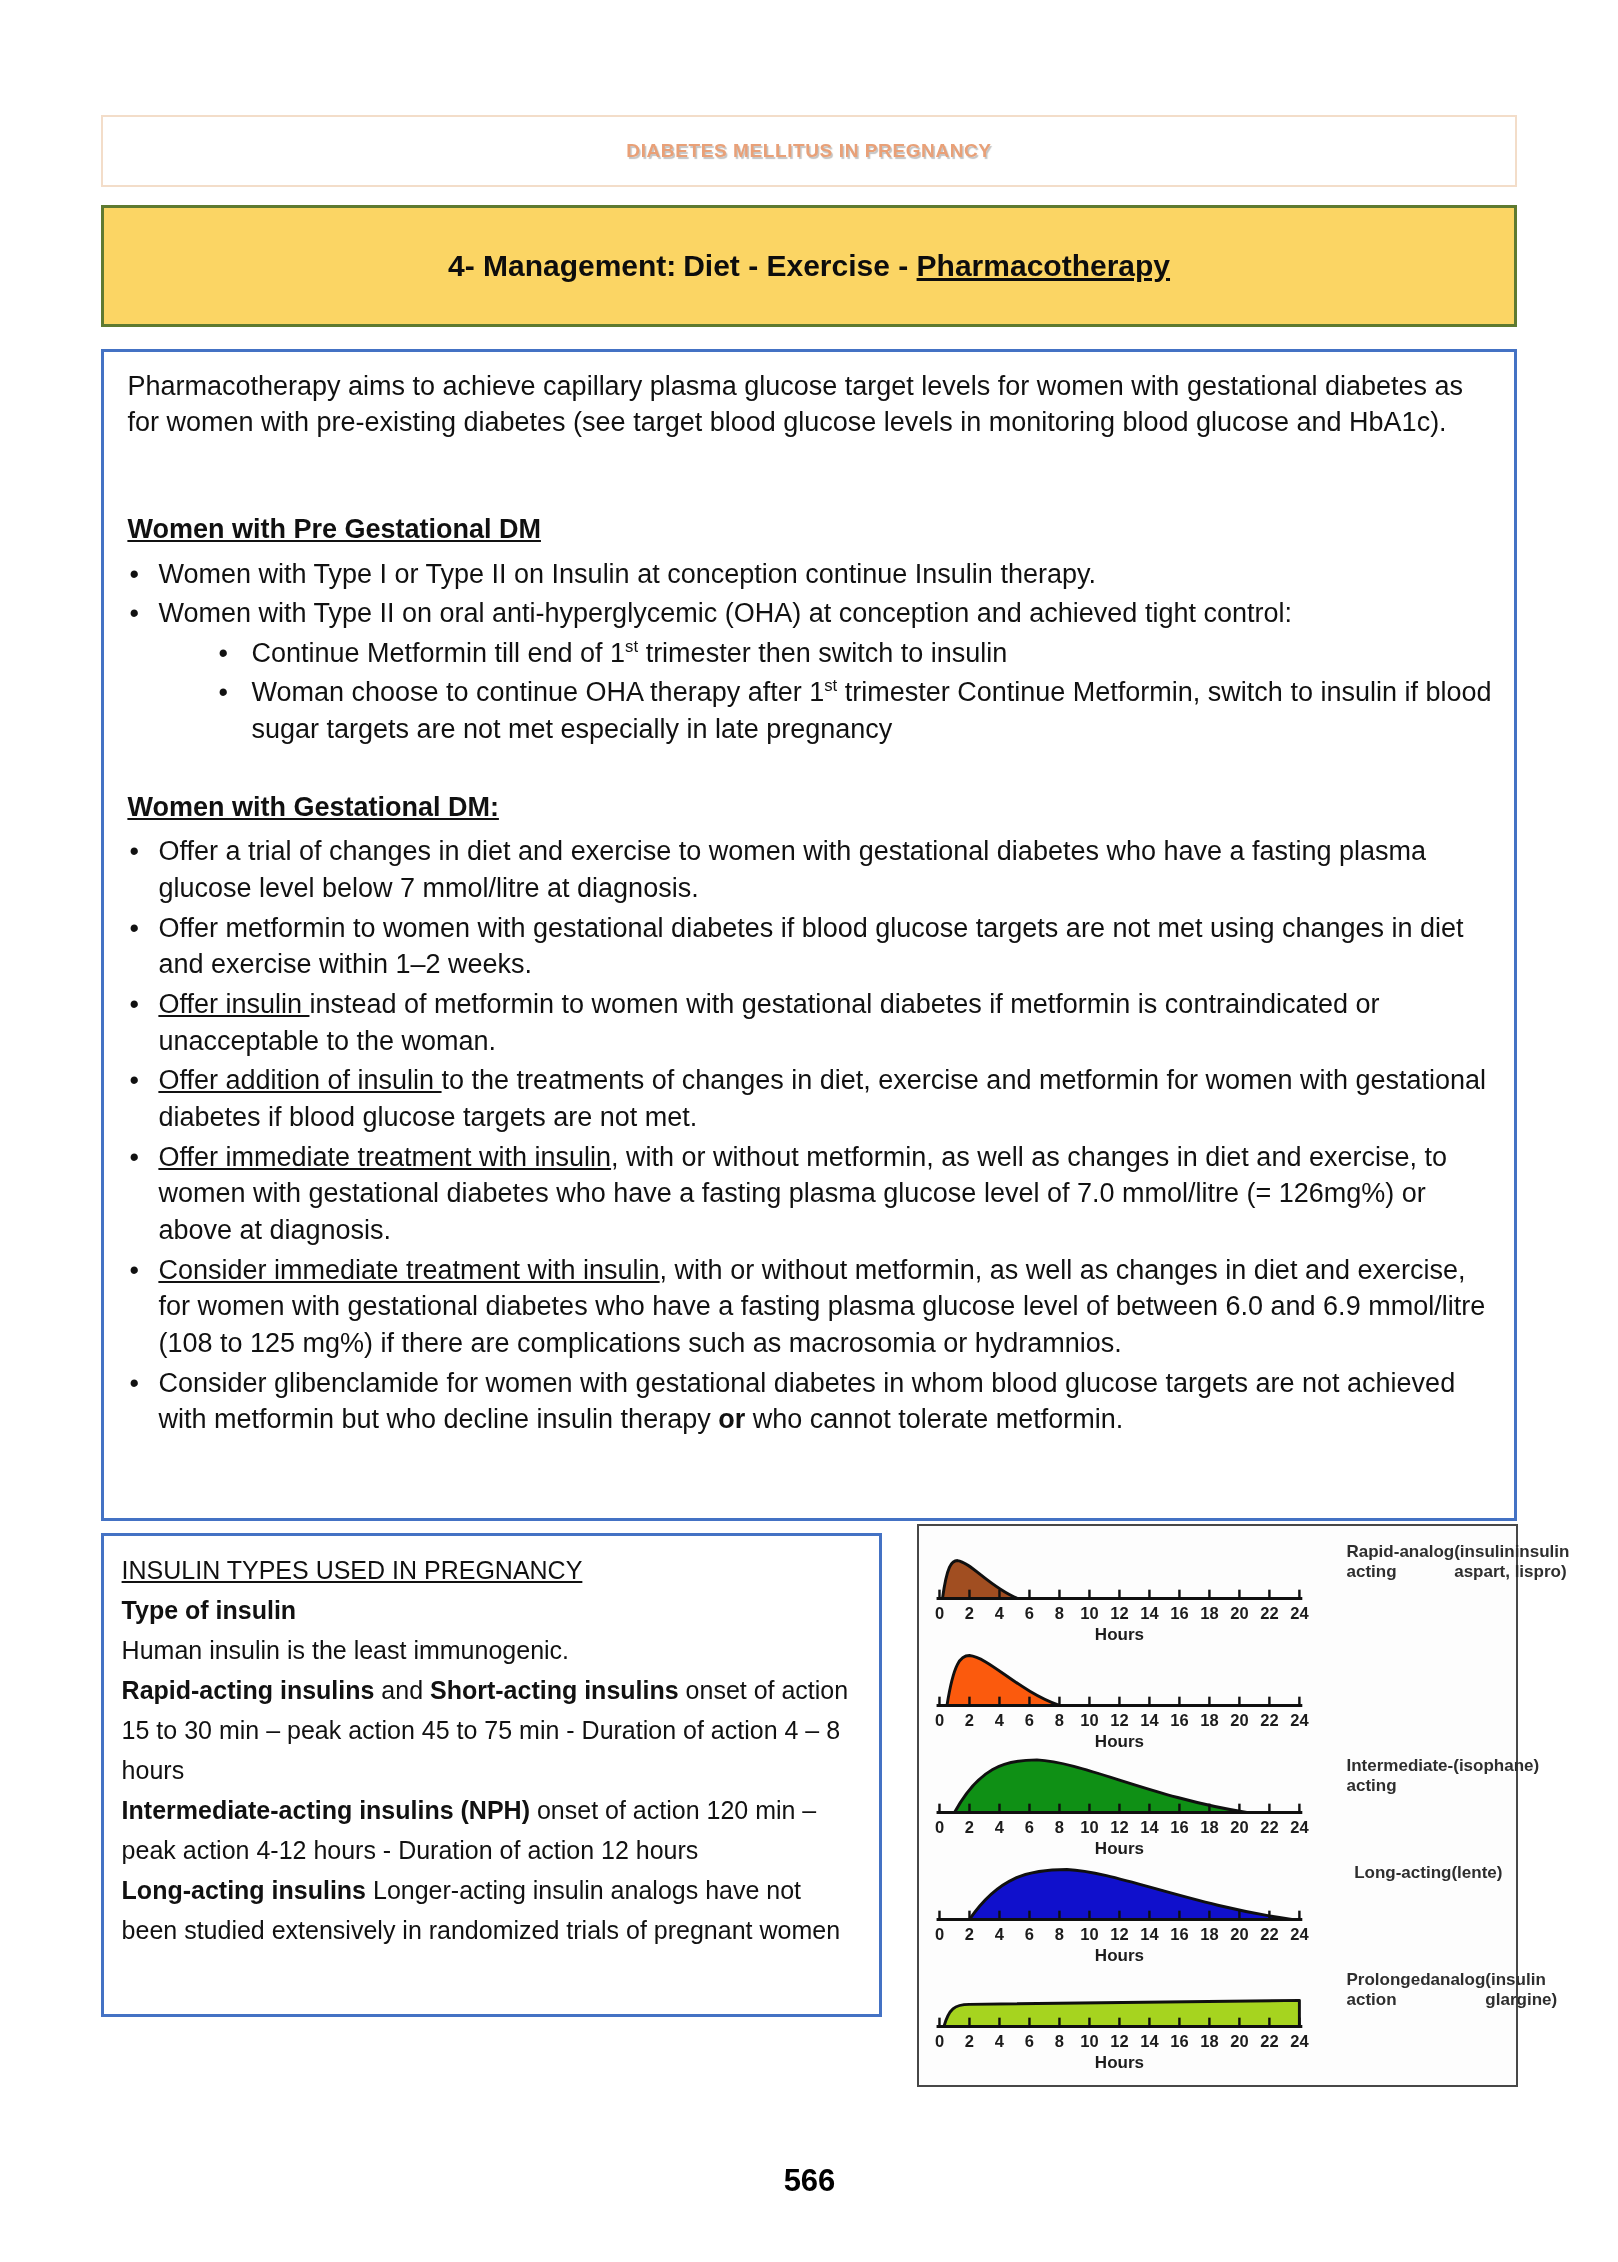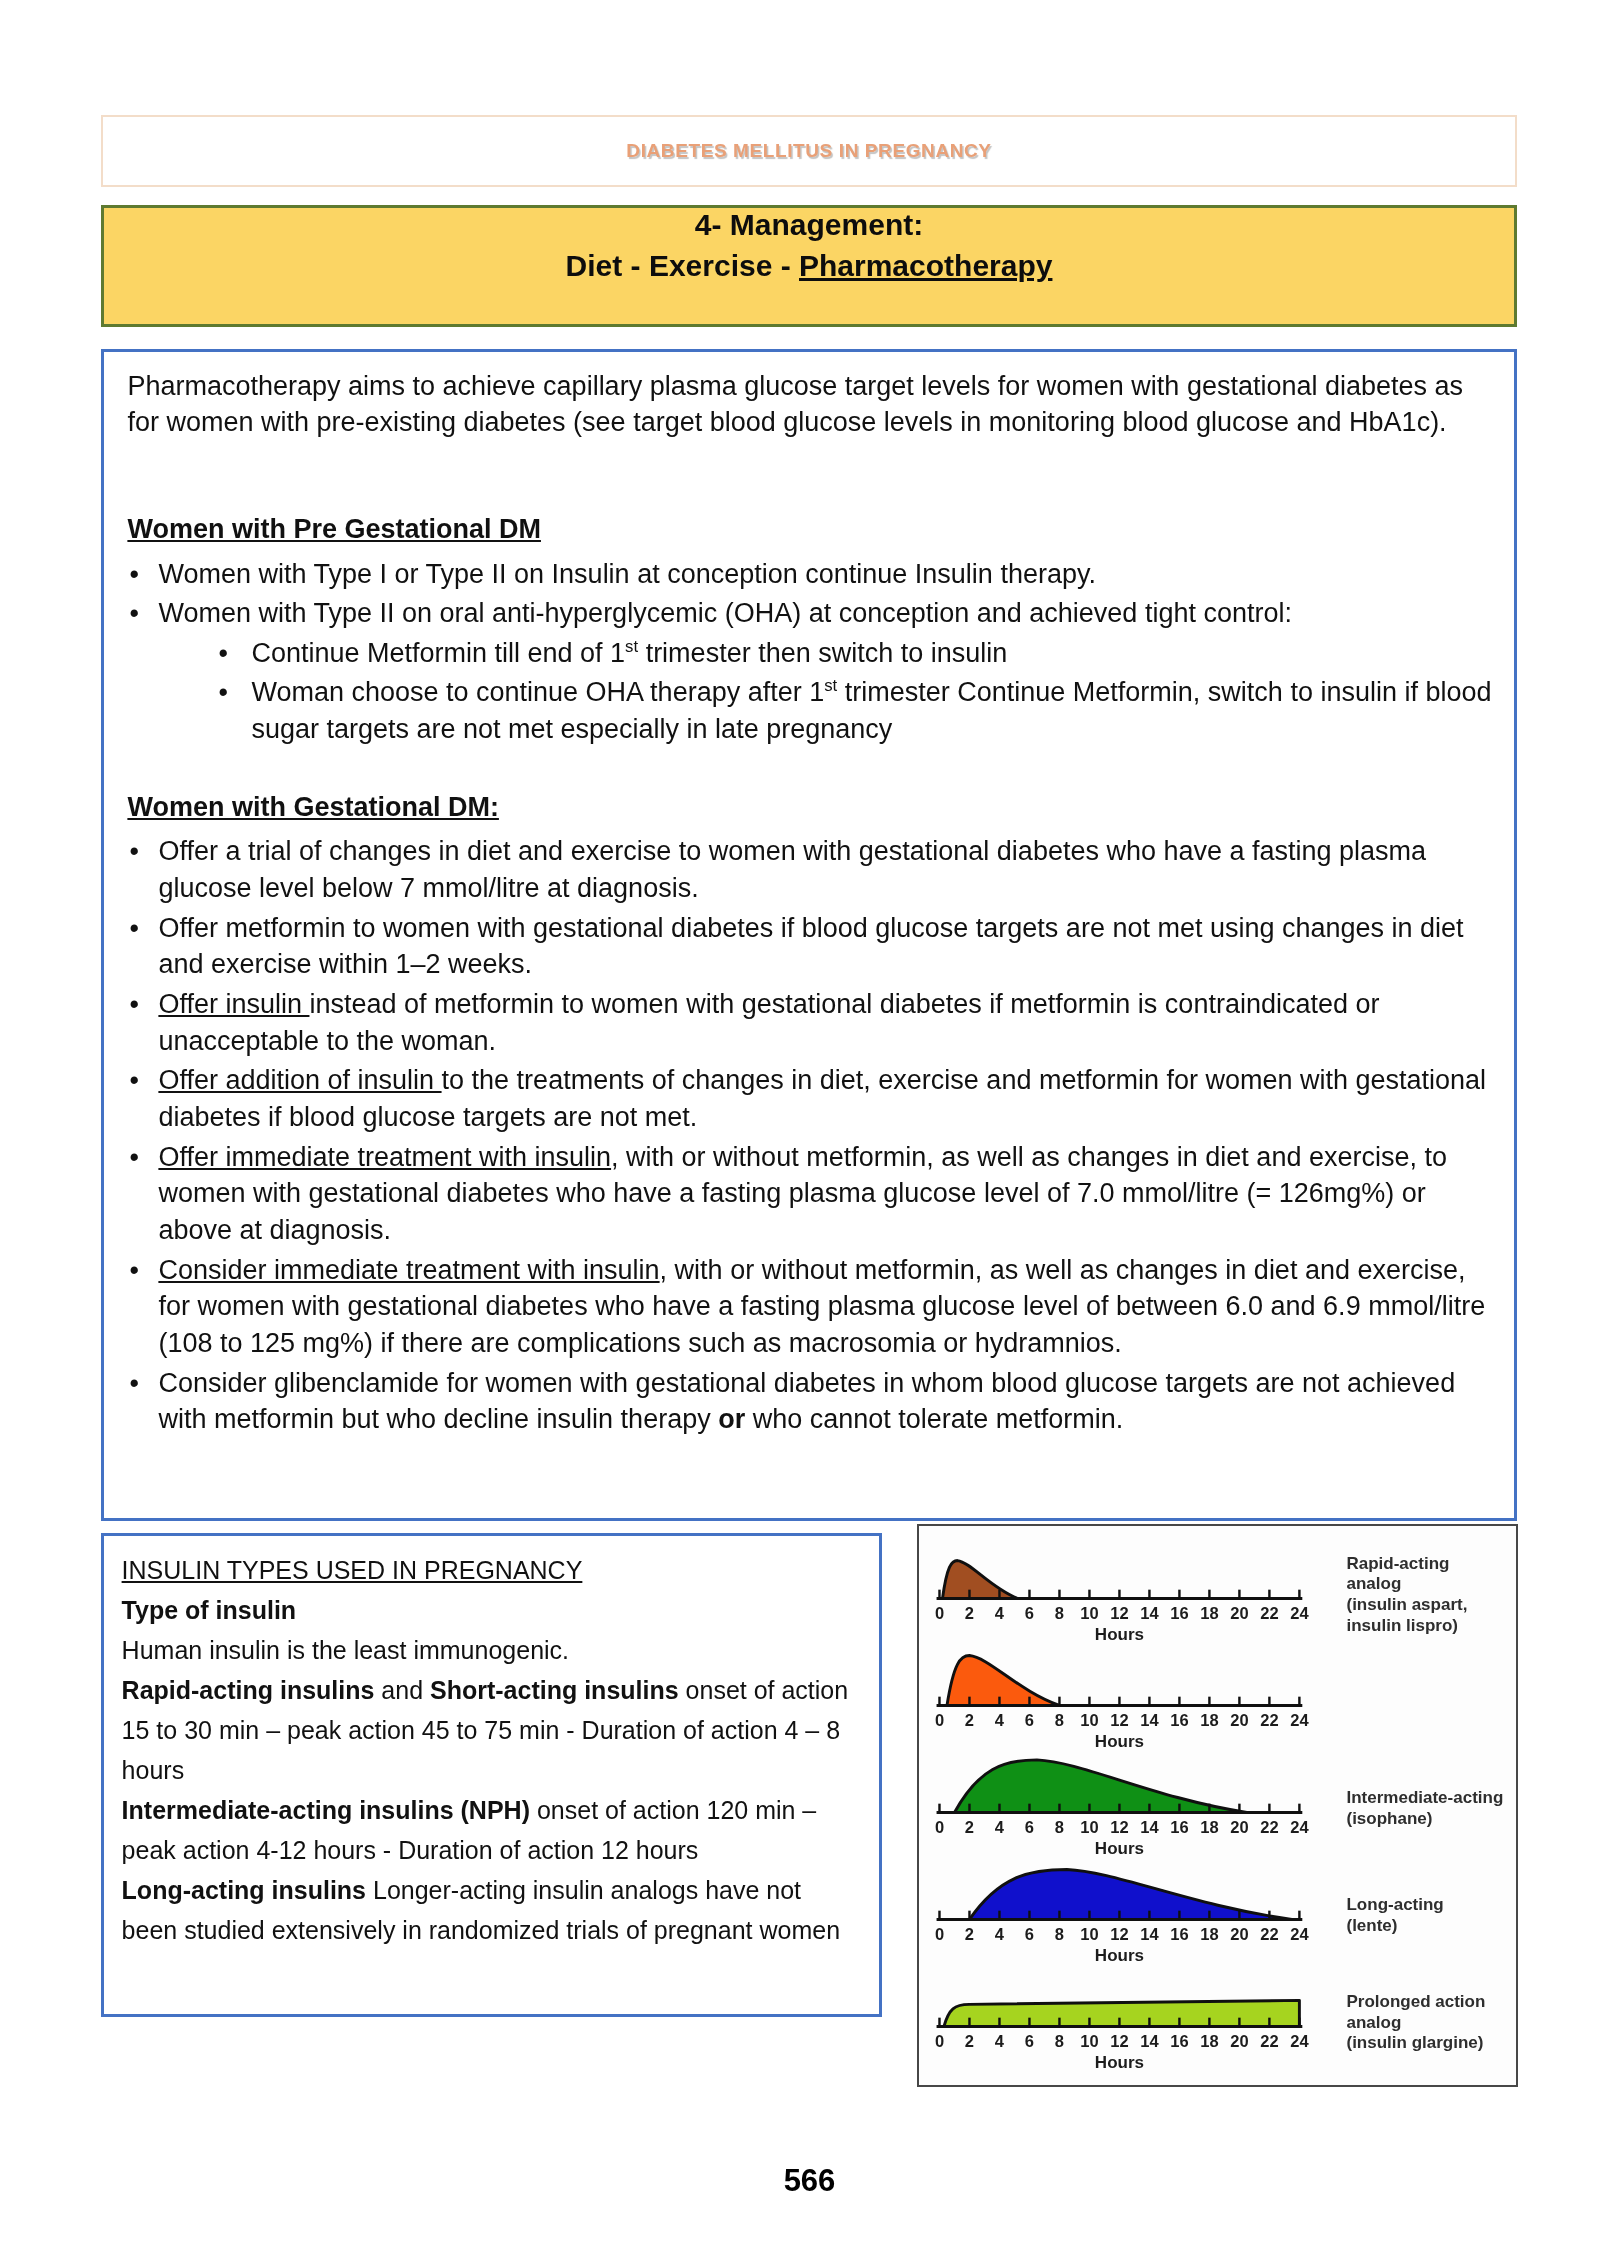--- a/index.html
+++ b/index.html
@@ -9,21 +9,21 @@
   
   .header-box{position:absolute;left:101px;top:115px;width:1416px;height:72px;
     border:2.9px solid #f3ddc9;box-sizing:border-box;background:#fff;
     display:flex;align-items:center;justify-content:center;}
   .header-title{font-size:19px;font-weight:bold;color:#e9a077;letter-spacing:0.6px;
     text-shadow:1.5px 1.5px 1px #c4c4c4;}
 
   
   .banner{position:absolute;left:101px;top:205px;width:1416px;height:122px;
     background:#fbd564;border:3.9px solid #5e7a30;box-sizing:border-box;
-    display:flex;flex-direction:column;align-items:center;gap:6.8px;}
+    display:flex;flex-direction:row;align-items:center;justify-content:center;gap:6.8px;}
   .banner-line{font-size:30px;font-weight:bold;color:#0d0d0d;line-height:1.15;}
 
   
   .main-box{position:absolute;left:101px;top:349px;width:1416px;height:1172px;
     border:3.9px solid #4472c4;box-sizing:border-box;background:#fff;
     padding:15.6px 19.5px 0 23.4px;font-size:27px;line-height:1.36;}
   .intro{margin:0 0 70px 0;}
   .section-heading{margin:0 0 7.8px 0;font-size:27px;font-weight:bold;text-decoration:underline;}
   ul.bullets{list-style:none;margin:0 0 41px 0;padding:0;}
   ul.bullets>li{position:relative;padding-left:31px;margin:0 0 2.9px 0;}
@@ -43,21 +43,21 @@
   .insulin-title{text-decoration:underline;margin:0;}
   .insulin-line{margin:0;}
 
   
   .chart-box{position:absolute;left:917px;top:1524px;width:601px;height:563px;
     border:2.9px solid #474747;box-sizing:border-box;background:#fdfdfd;
     padding:15.6px 5.9px 0 11.7px;}
   .chart-row{display:flex;height:107px;}
   .chart-plot{width:408px;height:107px;flex:0 0 408px;}
   .chart-plot svg{width:408px;height:107px;display:block;}
-  .chart-label{flex:1;display:flex;flex-direction:column;justify-content:center;
+  .chart-label{flex:1;display:flex;justify-content:center;
     font-size:17px;font-weight:bold;color:#2e2e2e;line-height:1.22;padding-left:7.8px;}
 
   .page-number{position:absolute;left:0;top:2163px;width:100%;text-align:center;
     font-size:31px;font-weight:bold;color:#000;}
 </style>
 </head>
 <body>
 
 <div class="page">
 

